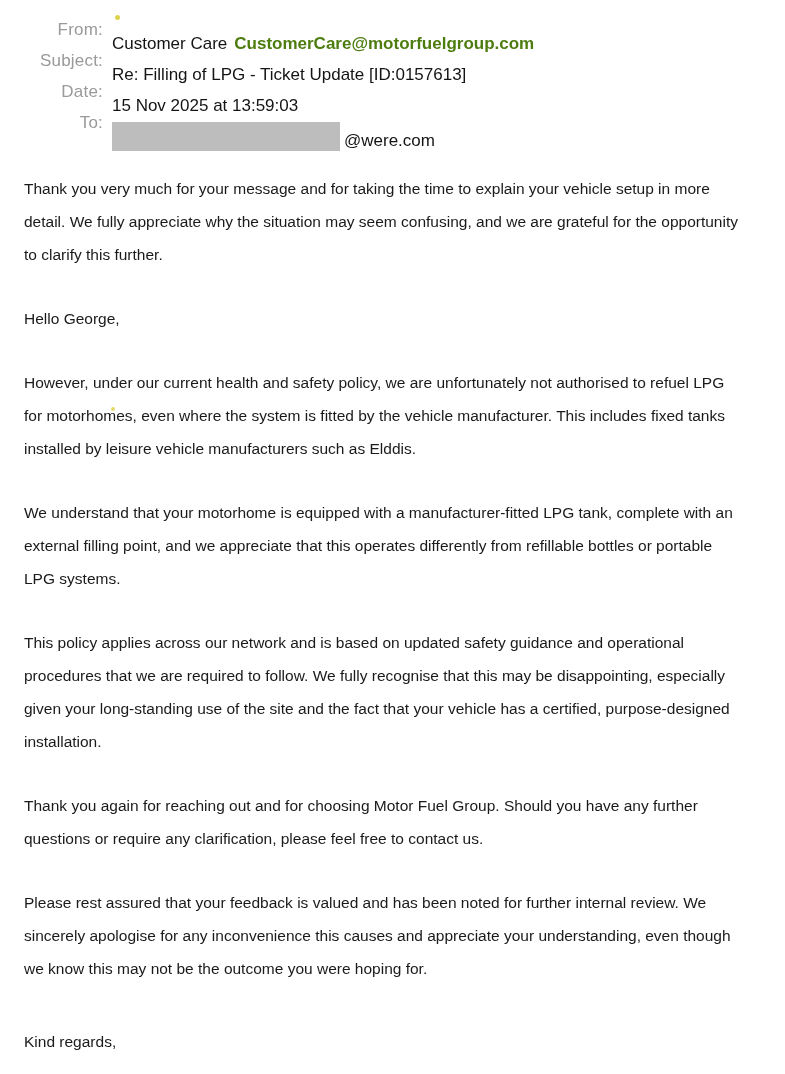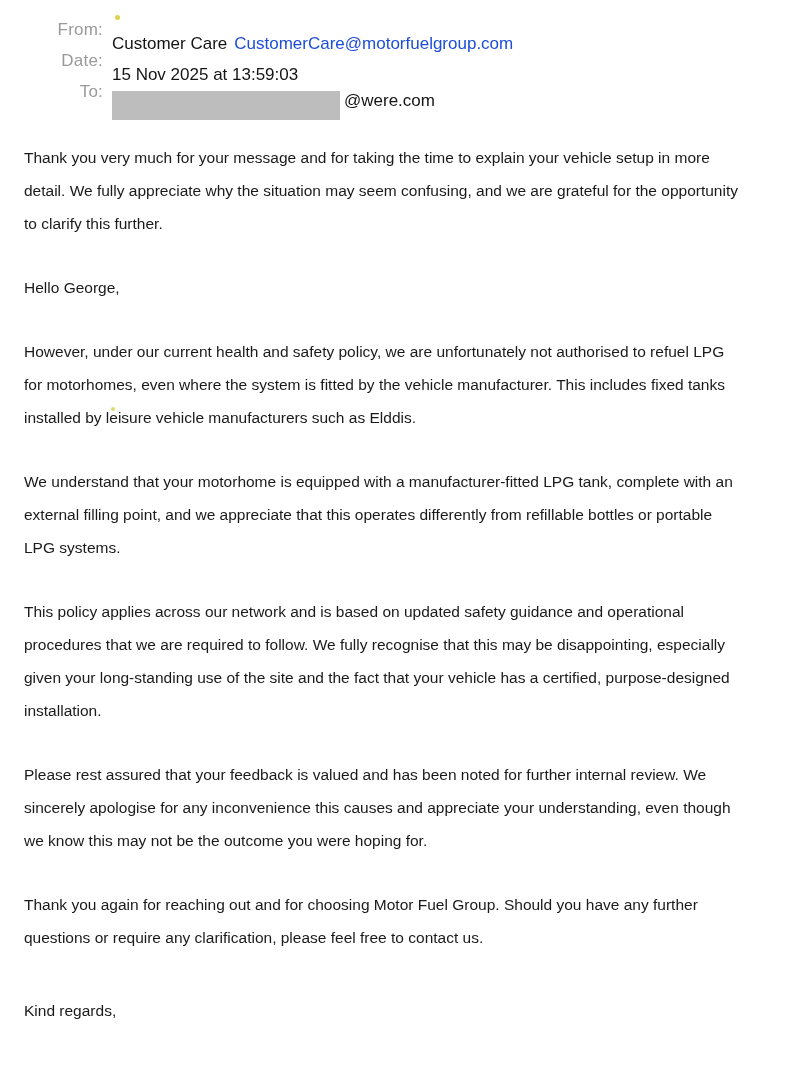--- a/index.html
+++ b/index.html
@@ -29,25 +29,25 @@
     color: #9a9a9a;
     font-weight: 400;
     letter-spacing: 0.2px;
   }
   .hvalue {
     margin-left: 9px;
     color: #141414;
     font-weight: 500;
     white-space: nowrap;
     display: flex;
-    align-items: flex-start;
+    align-items: flex-end;
     margin-top: 28px;
   }
   .sender-name { margin-right: 7px; position: relative; }
-  .sender-email { color: #1d4ed8; font-weight: 400; }
+  .sender-email { color: #4d7c0f; font-weight: 700; }
   .redaction {
     display: inline-block;
     width: 228px;
     height: 29px;
     background: #bdbdbd;
     margin-right: 4px;
   }
 
   
   .email-body {
@@ -81,20 +81,24 @@
   <div class="email-header">
 
     <div class="hrow">
       <span class="hlabel">From:</span>
       <span class="hvalue">
         <span class="sender-name">Customer Care</span>
         <span class="sender-email">CustomerCare@motorfuelgroup.com</span>
       </span>
     </div>
 
+    <div class="hrow">
+      <span class="hlabel">Subject:</span>
+      <span class="hvalue">Re: Filling of LPG - Ticket Update [ID:0157613]</span>
+    </div>
 
     <div class="hrow">
       <span class="hlabel">Date:</span>
       <span class="hvalue">15 Nov 2025 at 13:59:03</span>
     </div>
 
     <div class="hrow">
       <span class="hlabel">To:</span>
       <span class="hvalue">
         <span class="redaction"></span>
@@ -103,21 +107,21 @@
     </div>
 
   </div>
 
   <div class="email-body">
     <p>Thank you very much for your message and for taking the time to explain your vehicle setup in more detail. We fully appreciate why the situation may seem confusing, and we are grateful for the opportunity to clarify this further.</p>
     <p>Hello George,</p>
     <p>However, under our current health and safety policy, we are unfortunately not authorised to refuel LPG for motorhomes, even where the system is fitted by the vehicle manufacturer. This includes fixed tanks installed by leisure vehicle manufacturers such as Elddis.</p>
     <p>We understand that your motorhome is equipped with a manufacturer-fitted LPG tank, complete with an external filling point, and we appreciate that this operates differently from refillable bottles or portable LPG systems.</p>
     <p>This policy applies across our network and is based on updated safety guidance and operational procedures that we are required to follow. We fully recognise that this may be disappointing, especially given your long-standing use of the site and the fact that your vehicle has a certified, purpose-designed installation.</p>
+    <p>Thank you again for reaching out and for choosing Motor Fuel Group. Should you have any further questions or require any clarification, please feel free to contact us.</p>
     <p>Please rest assured that your feedback is valued and has been noted for further internal review. We sincerely apologise for any inconvenience this causes and appreciate your understanding, even though we know this may not be the outcome you were hoping for.</p>
-    <p>Thank you again for reaching out and for choosing Motor Fuel Group. Should you have any further questions or require any clarification, please feel free to contact us.</p>
     <p class="last">
       <span class="sig-line">Kind regards,</span>
       <span class="sig-line">Anas</span>
     </p>
   </div>
 
 </div>
 
 </body></html>

